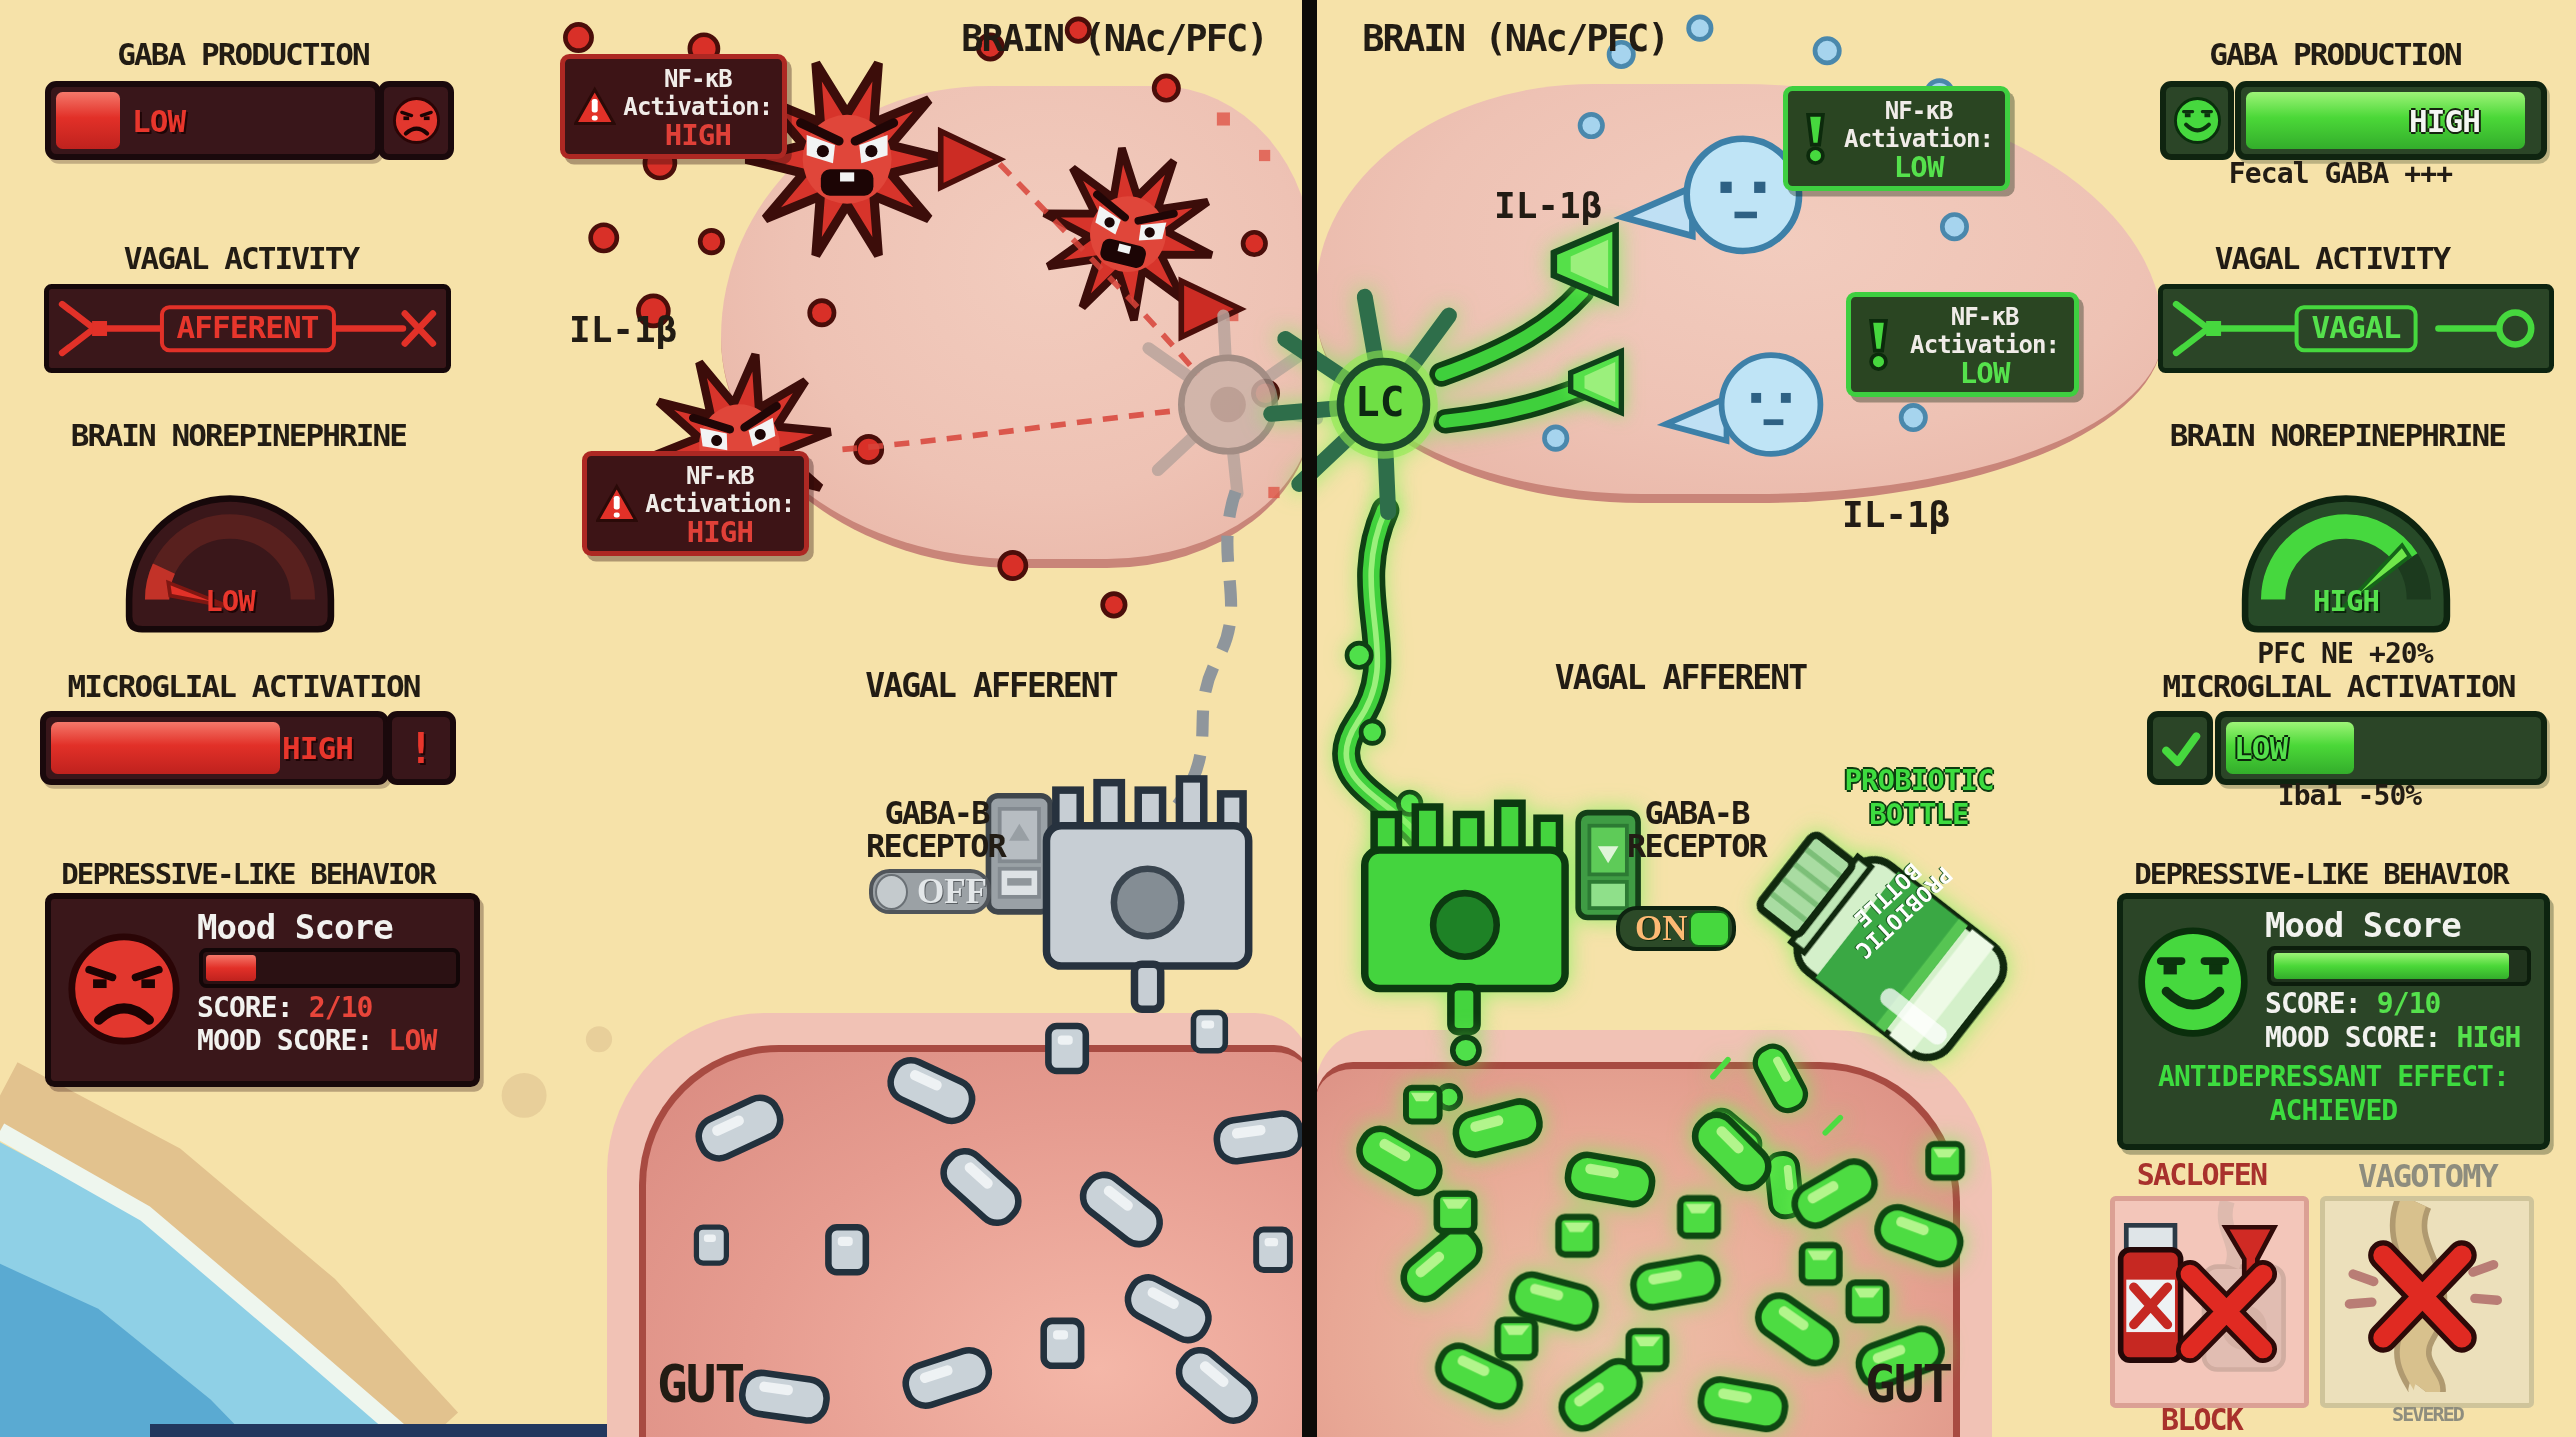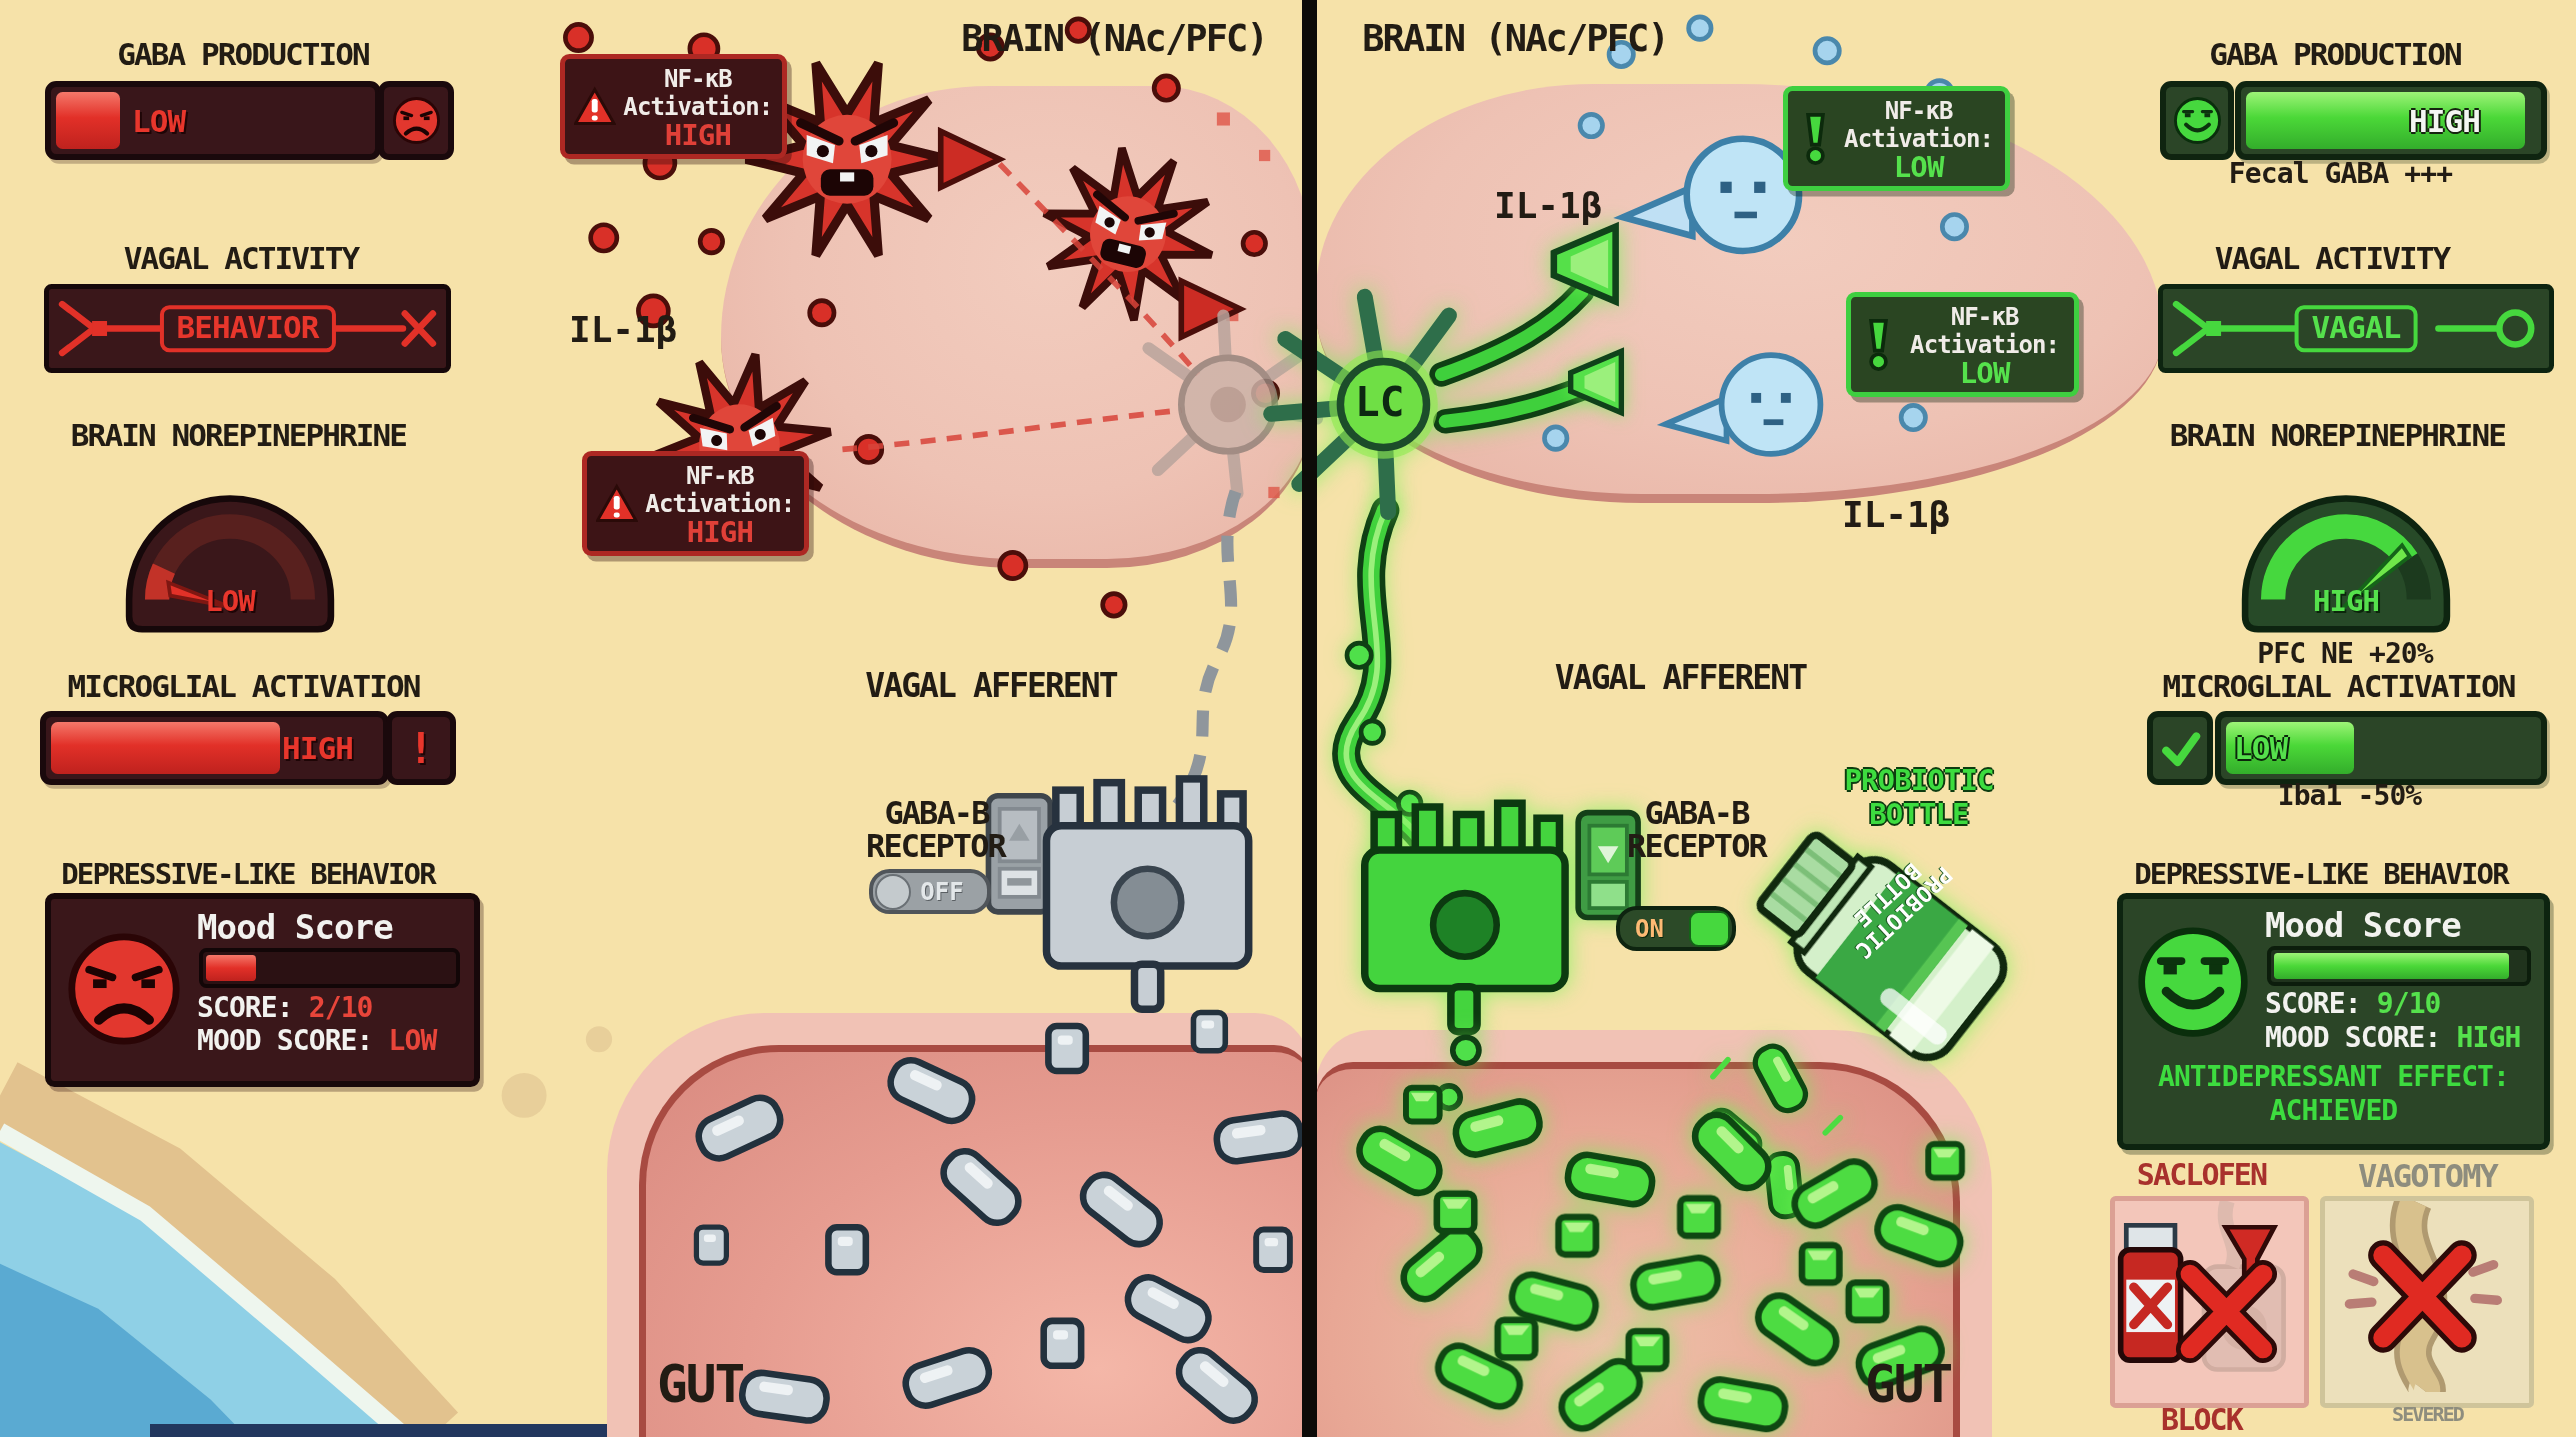--- a/index.html
+++ b/index.html
@@ -41,21 +41,21 @@
   .ptxt .v-grn{color:#55e14c;}
   
   .badge{position:absolute;display:flex;align-items:center;gap:7.5px;border-radius:9.4px;padding:5.6px 9.4px;}
   .badge.red{background:#3d1416;border:5.6px solid #ad2823;box-shadow:4.7px 5.6px 0 rgba(40,8,8,.35);}
   .badge.grn{background:#2a4522;border:5.6px solid #3ecf40;box-shadow:4.7px 5.6px 0 rgba(8,30,8,.35);}
   .badge .lines{flex:1;text-align:center;font-weight:bold;font-size:24px;letter-spacing:-0.9px;line-height:28px;color:#f0ece8;}
   .badge .val{font-size:29px;}
   .badge.red .val{color:#e04038;}
   .badge.grn .val{color:#55e14c;}
   
-  .toggle{position:absolute;height:37px;border-radius:20.6px;display:flex;align-items:center;font-weight:bold;font-size:24px;}
+  .toggle{position:absolute;height:37px;border-radius:20.6px;display:flex;align-items:center;font-weight:bold;font-size:35px;font-family:Liberation Serif, serif;}
   .toggle.off{width:114px;background:#9ba1a5;border:4.7px solid #50555a;color:#e3e7e9;}
   .toggle.off .knob{width:32px;height:32px;border-radius:50%;background:#c4cacd;border:2.8px solid #6a7075;margin-left:1.9px;}
   .toggle.off .tlabel{margin-left:9.4px;text-shadow:0.9px 0.9px 0 #5a5f63;}
   .toggle.on{width:112px;background:#2c4a28;border:4.7px solid #0e2410;color:#fdba74;margin-top:37px;}
   .toggle.on .tlabel{margin-left:15px;text-shadow:0.9px 0.9px 0 #0b260b;}
   .toggle.on .knob{width:37px;height:32px;border-radius:9.4px;background:#46d83e;border:2.8px solid #136317;margin-left:auto;margin-right:1.9px;}
   
   .brain{position:absolute;background:radial-gradient(ellipse at 55% 38%,#f2ccbe 0%,#eec2b4 55%,#e7b2a3 100%);border-bottom:9.4px solid #c98579;}
   .gut{position:absolute;background:#f1c2b5;}
   .gut-inner{position:absolute;background:radial-gradient(ellipse at 68% 82%,#f4b7a8 0%,#e69c90 55%,#d98a80 100%);}
@@ -460,21 +460,21 @@
   <div class="vagal-box dkred" style="left:44px;top:284px;width:397px;height:79px;">
     <svg width="397" height="79" viewBox="0 0 424 84">
       <g stroke="#e23128" stroke-width="7" fill="none" stroke-linecap="round">
         <path d="M22,22 L48,42 M22,62 L48,42 M14,16 L22,22 M14,68 L22,62"></path>
         <line x1="56" y1="42" x2="150" y2="42"></line>
           <line x1="300" y1="42" x2="378" y2="42"></line>
         <path d="M380,26 L410,58 M410,26 L380,58"></path>
       </g>
       <rect x="46" y="34" width="16" height="16" fill="#e23128"></rect>
     </svg>
-    <span class="status-pill red">BEHAVIOR</span>
+    <span class="status-pill red">AFFERENT</span>
   </div>
 
   <div class="t ctr hud-title" style="left:37px;top:417px;width:403px;">BRAIN NOREPINEPHRINE</div>
   <div class="abs" style="left:116px;top:459px;width:228px;height:178px;">
     <svg width="228" height="178" viewBox="0 0 244 190">
       <path d="M14,150 A108,108 0 0 1 230,150 L230,168 Q230,182 216,182 L28,182 Q14,182 14,168 Z" fill="#3a171a" stroke="#16080a" stroke-width="7"></path>
       <path d="M44,150 A78,78 0 0 1 200,150" fill="none" stroke="#58201e" stroke-width="26"></path>
       <path d="M44,150 A78,78 0 0 1 200,150" fill="none" stroke="#c23228" stroke-width="26" stroke-dasharray="34 400"></path>
       <polygon points="122,158 56,132 58,146" fill="#e23128" stroke="#7e1712" stroke-width="4"></polygon>
     </svg>

